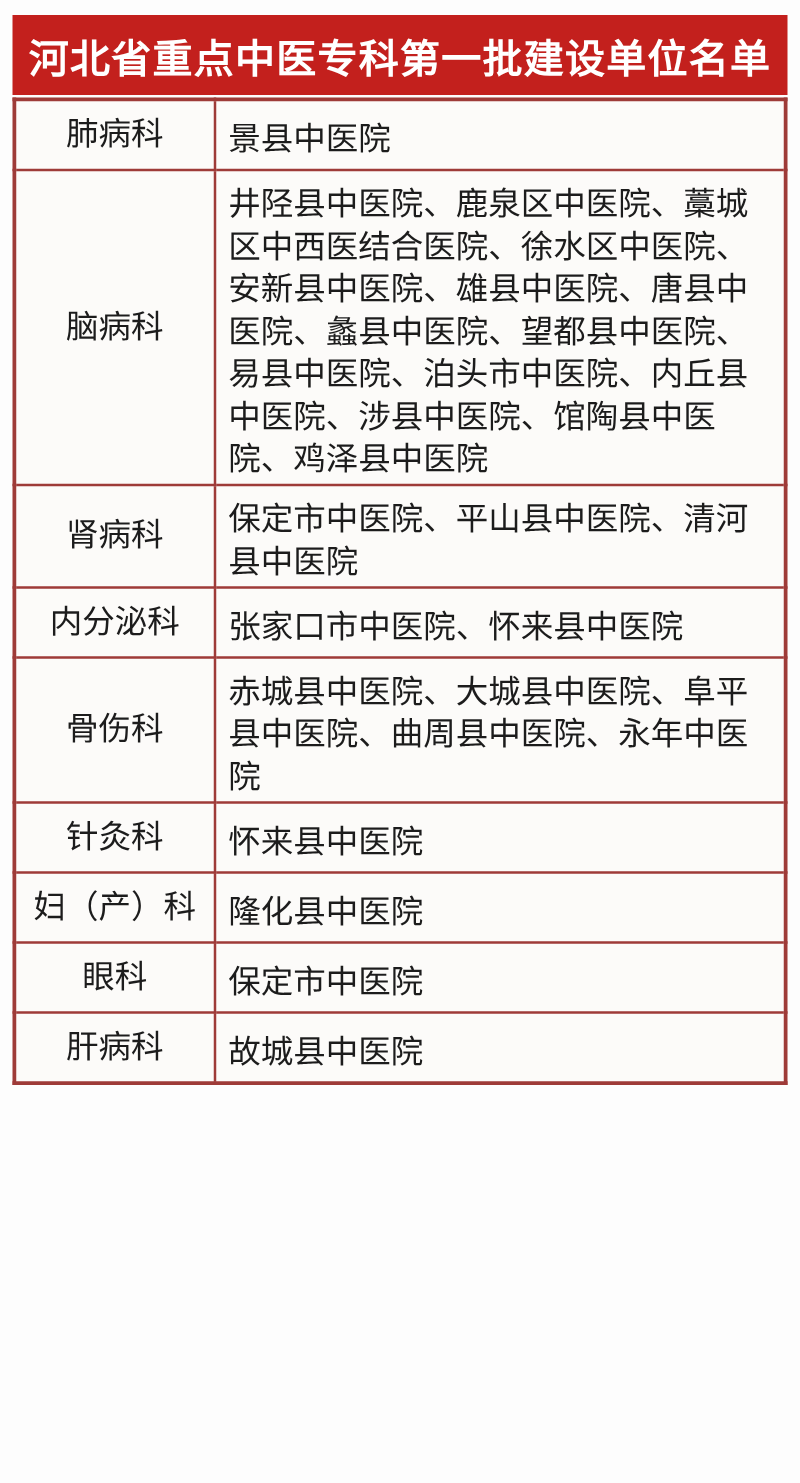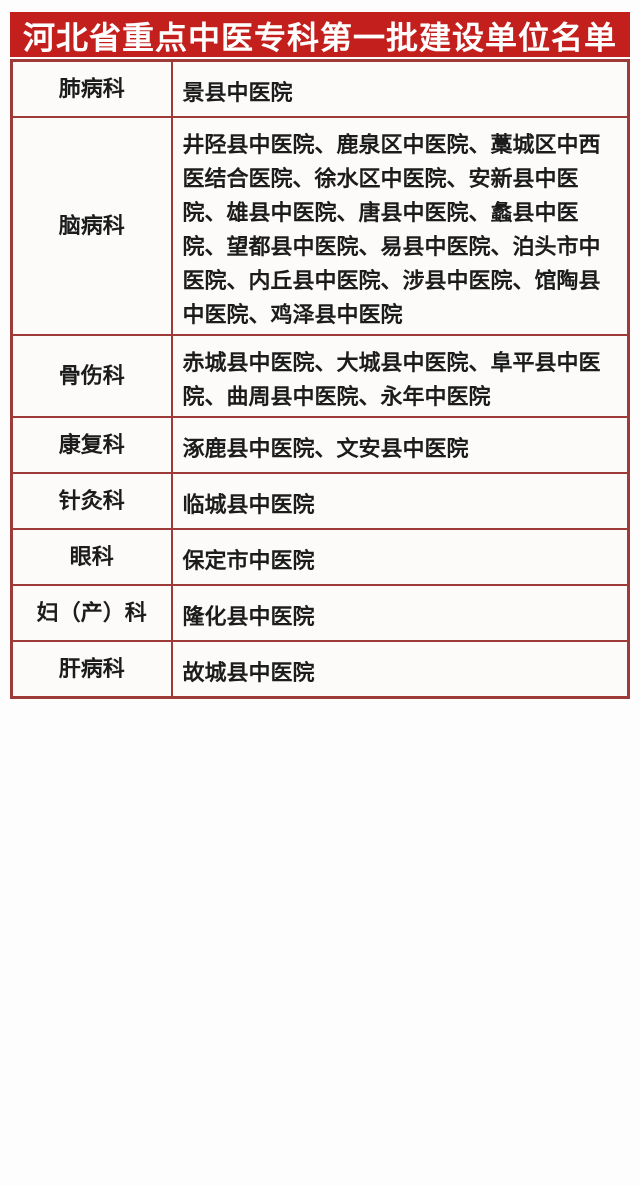--- a/index.html
+++ b/index.html
@@ -19,43 +19,43 @@
   body {
     height: 1186px;
     overflow: hidden;
   }
   .page {
     padding: 12px 10px 6px 10px;
     width: 640px;
   }
   .banner {
     width: 620px;
-    height: 45px;
+    height: 64px;
     background: var(--header-bg);
     color: var(--header-text);
     font-size: 32px;
     font-weight: 700;
     letter-spacing: 1px;
     display: flex;
     align-items: center;
     justify-content: center;
     margin-bottom: 2px;
     white-space: nowrap;
   }
   table.spec-table {
     width: 620px;
     border-collapse: collapse;
     border: 3px solid var(--border);
     background: var(--cell-bg);
     table-layout: fixed;
   }
   table.spec-table td {
     border: 2px solid var(--border);
-    font-size: 22px;
-    font-weight: 700;
+    font-size: 26px;
+    font-weight: 400;
     color: var(--text);
     line-height: 34px;
     vertical-align: middle;
   }
   td.dept {
     width: 160px;
     text-align: center;
     padding: 10px 4px;
     white-space: nowrap;
   }
@@ -78,38 +78,42 @@
     <tbody>
         <tr>
     <td class="dept">肺病科</td>
     <td class="hosp">景县中医院</td>
   </tr>
         <tr>
     <td class="dept">脑病科</td>
     <td class="hosp">井陉县中医院、鹿泉区中医院、藁城区中西医结合医院、徐水区中医院、安新县中医院、雄县中医院、唐县中医院、蠡县中医院、望都县中医院、易县中医院、泊头市中医院、内丘县中医院、涉县中医院、馆陶县中医院、鸡泽县中医院</td>
   </tr>
         <tr>
+    <td class="dept">肾病科</td>
+    <td class="hosp">保定市中医院、平山县中医院、清河县中医院</td>
+  </tr>
+        <tr>
+    <td class="dept">内分泌科</td>
+    <td class="hosp">张家口市中医院、怀来县中医院</td>
+  </tr>
+        <tr>
     <td class="dept">骨伤科</td>
     <td class="hosp">赤城县中医院、大城县中医院、阜平县中医院、曲周县中医院、永年中医院</td>
   </tr>
         <tr>
-    <td class="dept">康复科</td>
-    <td class="hosp">涿鹿县中医院、文安县中医院</td>
+    <td class="dept">针灸科</td>
+    <td class="hosp">怀来县中医院</td>
   </tr>
         <tr>
-    <td class="dept">针灸科</td>
-    <td class="hosp">临城县中医院</td>
+    <td class="dept">妇（产）科</td>
+    <td class="hosp">隆化县中医院</td>
   </tr>
         <tr>
     <td class="dept">眼科</td>
     <td class="hosp">保定市中医院</td>
-  </tr>
-        <tr>
-    <td class="dept">妇（产）科</td>
-    <td class="hosp">隆化县中医院</td>
   </tr>
         <tr>
     <td class="dept">肝病科</td>
     <td class="hosp">故城县中医院</td>
   </tr>
       </tbody>
   </table>
 
 </div>
 

